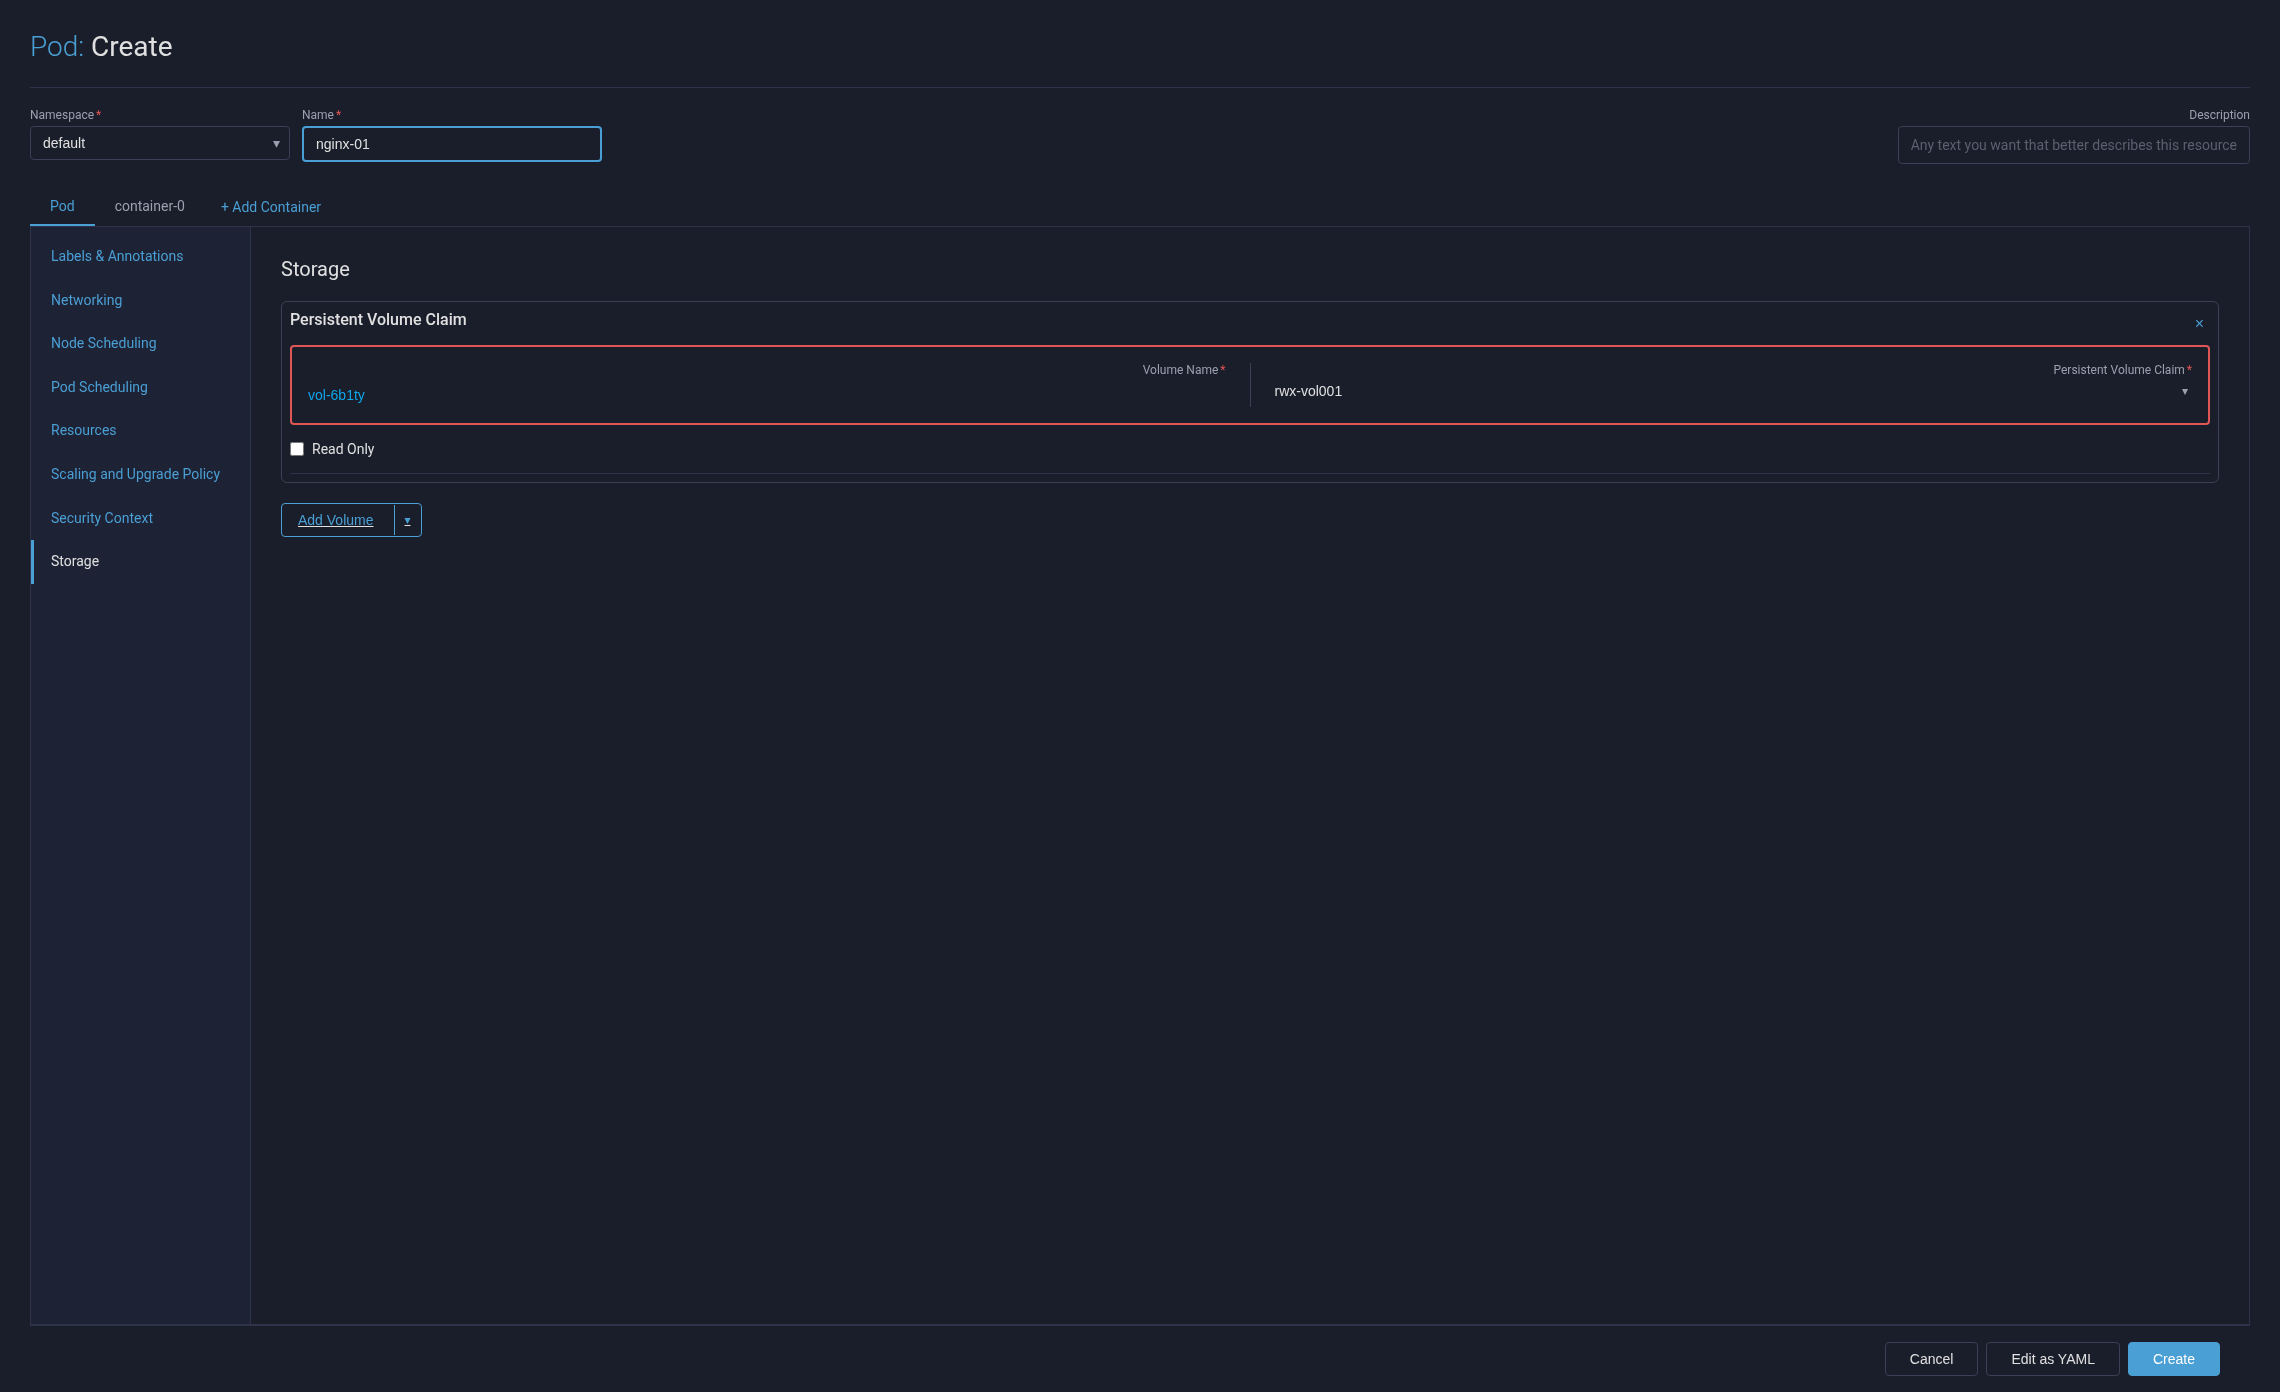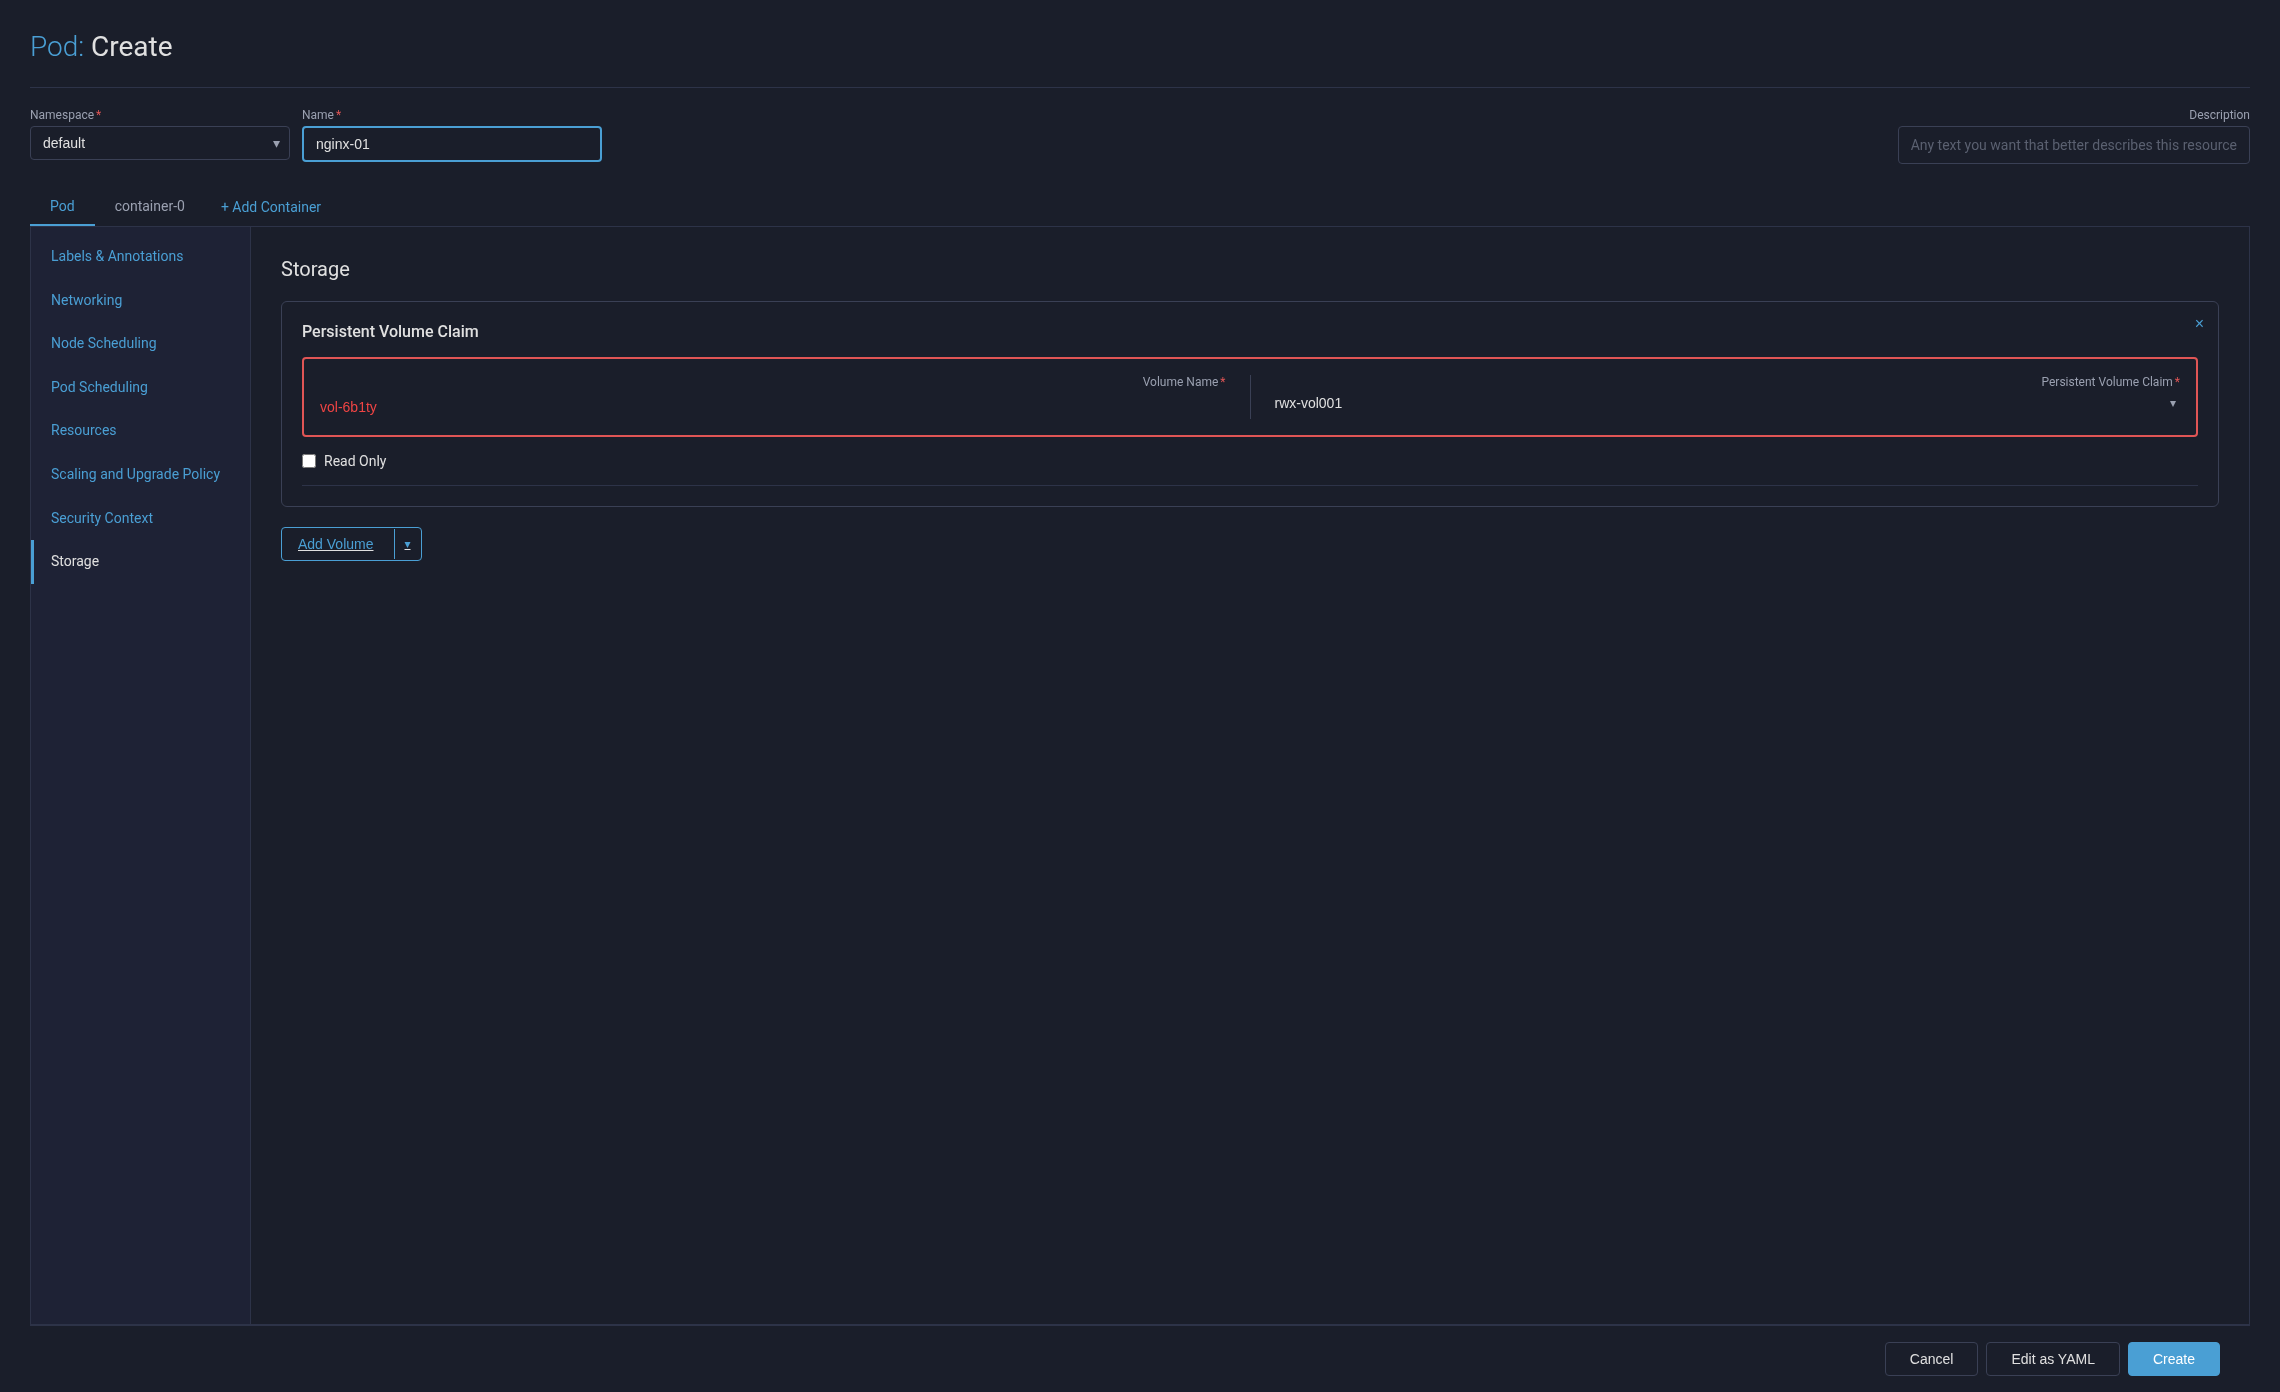--- a/index.html
+++ b/index.html
@@ -209,21 +209,21 @@
       font-size: 20px;
       font-weight: 400;
       color: #e0e0e0;
       margin-bottom: 20px;
     }
 
     
     .pvc-card {
       border: 1px solid #3a4055;
       border-radius: 6px;
-      padding: 20px;
+      padding: 8px;
       margin-bottom: 20px;
       position: relative;
     }
 
     .pvc-card-title {
       font-size: 16px;
       font-weight: 500;
       color: #e0e0e0;
       margin-bottom: 16px;
     }
@@ -458,21 +458,21 @@
       <div class="pvc-card">
         <div class="pvc-card-title">Persistent Volume Claim</div>
         <button class="pvc-close-btn">×</button>
 
         <div class="pvc-fields-row">
 
           <div class="pvc-field">
             <label>
               <span>Volume Name</span><span class="required">*</span>
             </label>
-            <input type="text" class="pvc-field-input" style="background: transparent; border: none; color: #ef4444; font-size: 14px; outline: none; width: 100%;" value="vol-6b1ty">
+            <input type="text" class="pvc-field-input" style="background: transparent; border: none; color: #0ea5e9; font-size: 14px; outline: none; width: 100%;" value="vol-6b1ty">
           </div>
 
           <div class="pvc-field-divider"></div>
 
           <div class="pvc-field">
             <label>
               <span>Persistent Volume Claim</span><span class="required">*</span>
             </label>
             <div class="pvc-select-row">
               <select class="pvc-select">

